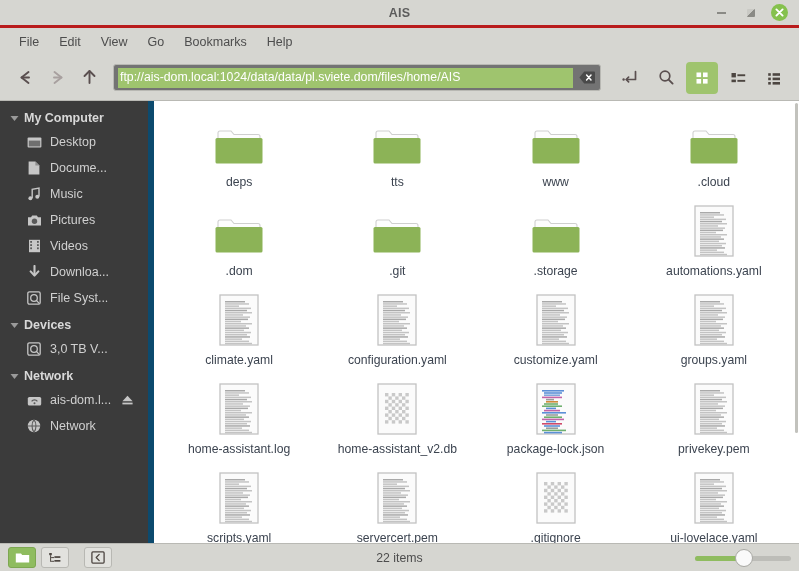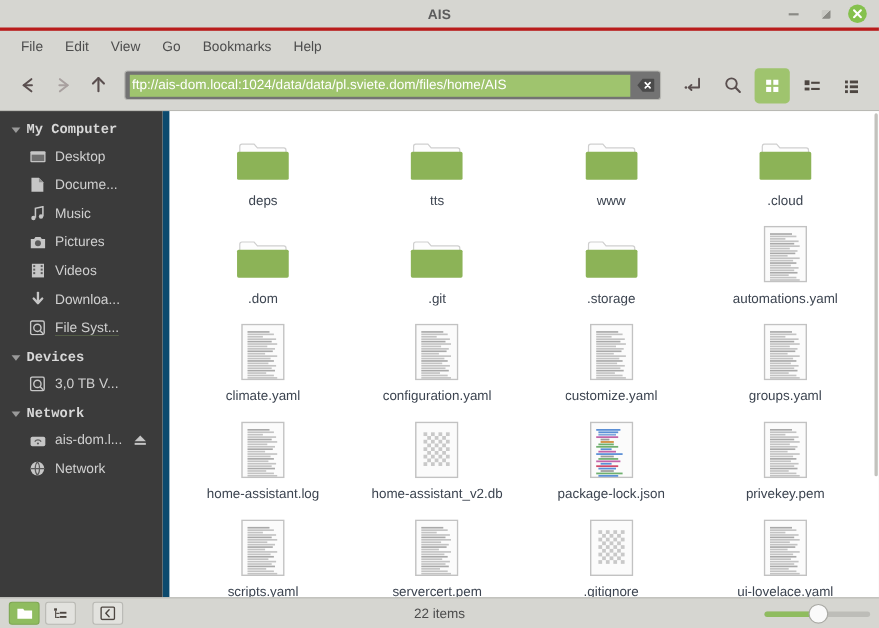--- a/index.html
+++ b/index.html
@@ -123,21 +123,20 @@
   .sidebar {
     width: 148px; flex: 0 0 148px;
     background: #3b3b3b;
     overflow: hidden;
     padding-top: 6px;
   }
   .sb-group {
     display: flex; align-items: center;
     padding: 4px 6px 4px 8px;
     cursor: pointer;
-    font-family: Liberation Mono, monospace;
   }
   .sb-group .tri {
     width: 13px; flex: 0 0 13px;
     display: flex; align-items: center; justify-content: center;
   }
   .sb-group-label {
     font-size: 12.5px; font-weight: bold; color: #d8d8d8;
     margin-left: 3px;
   }
   .sb-item {

